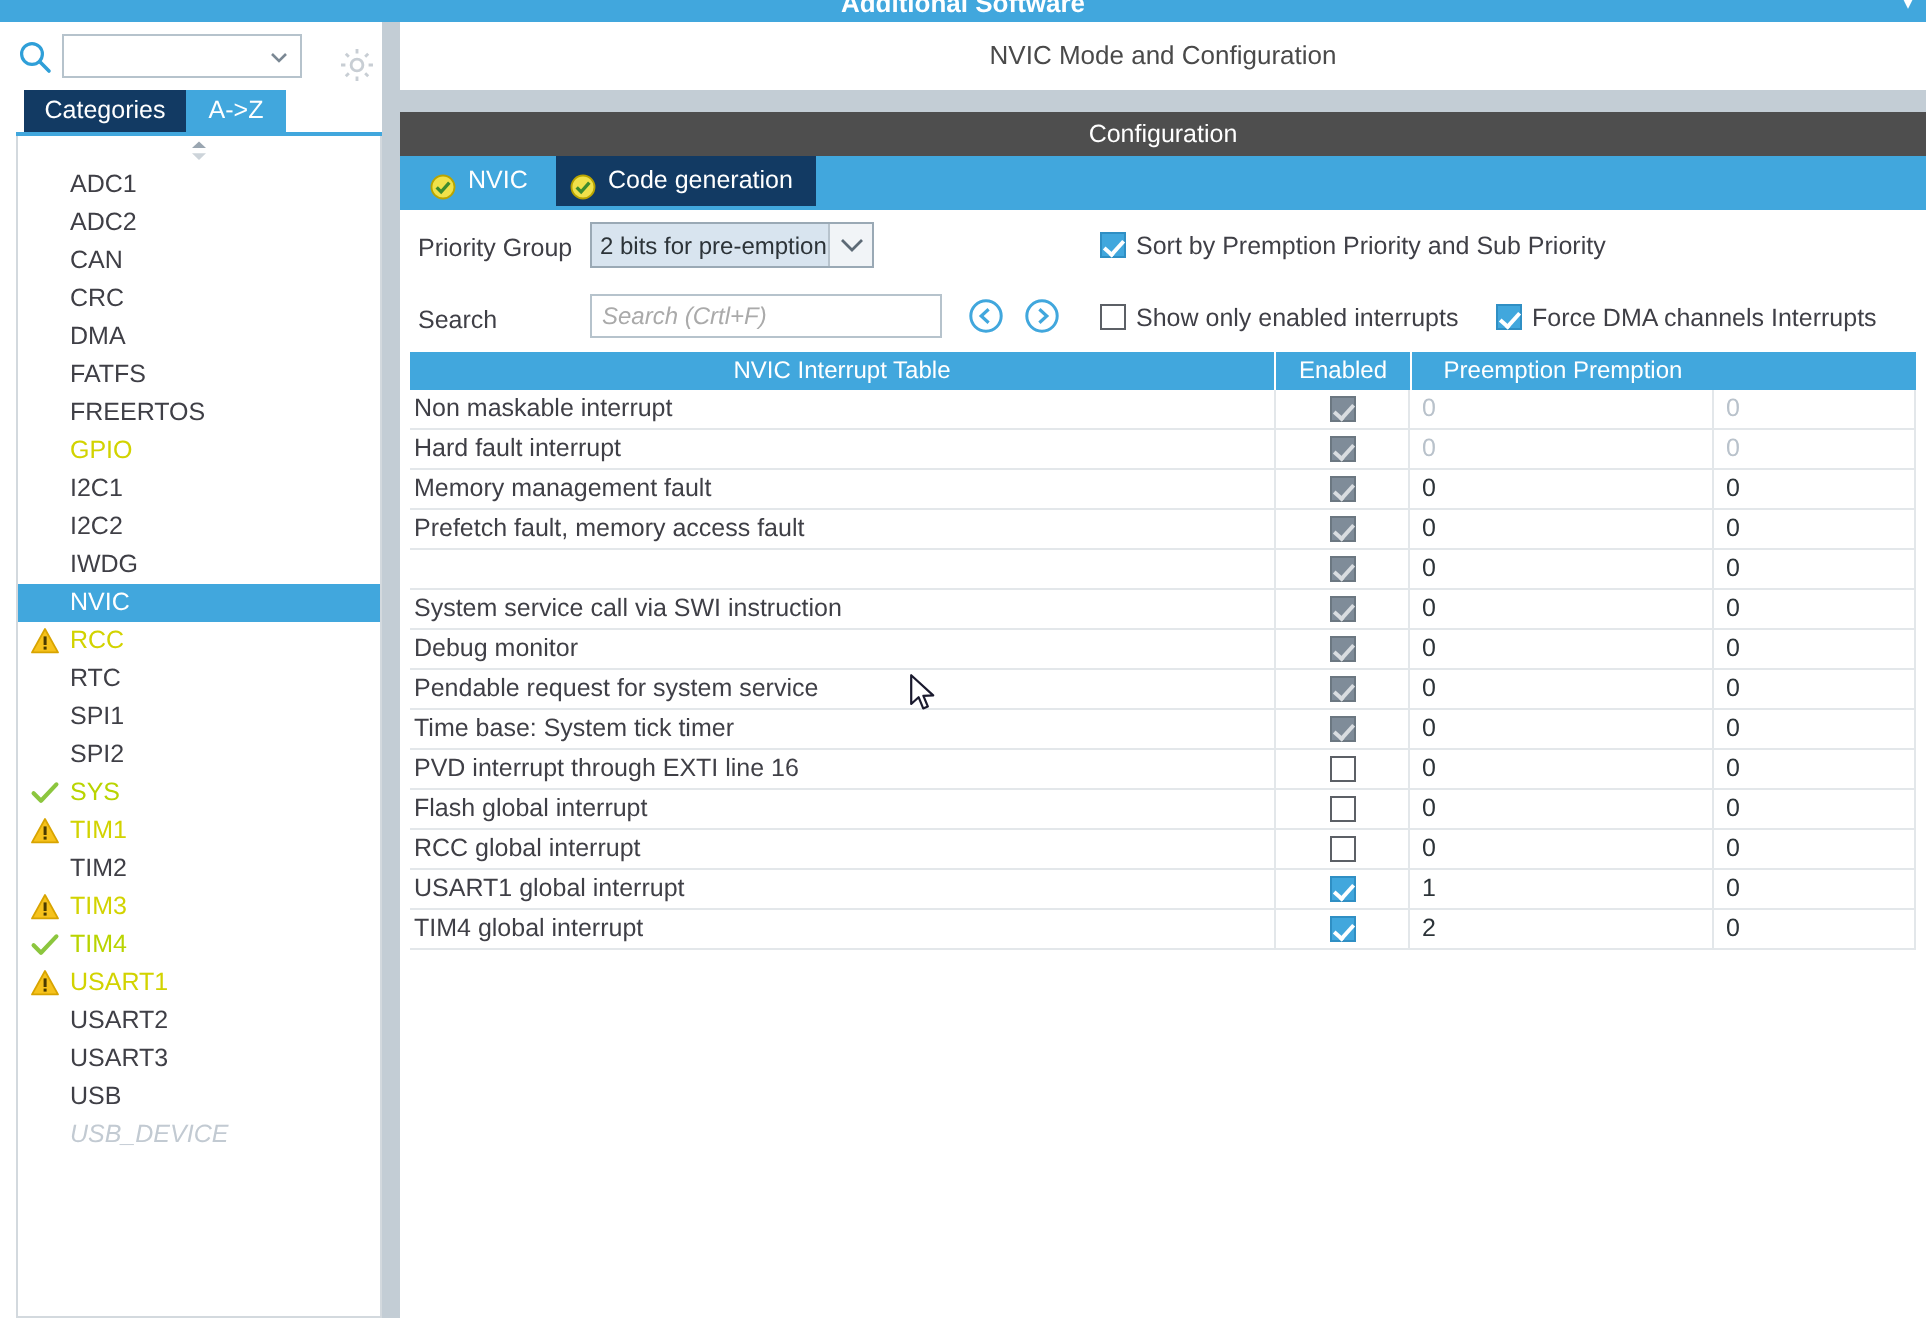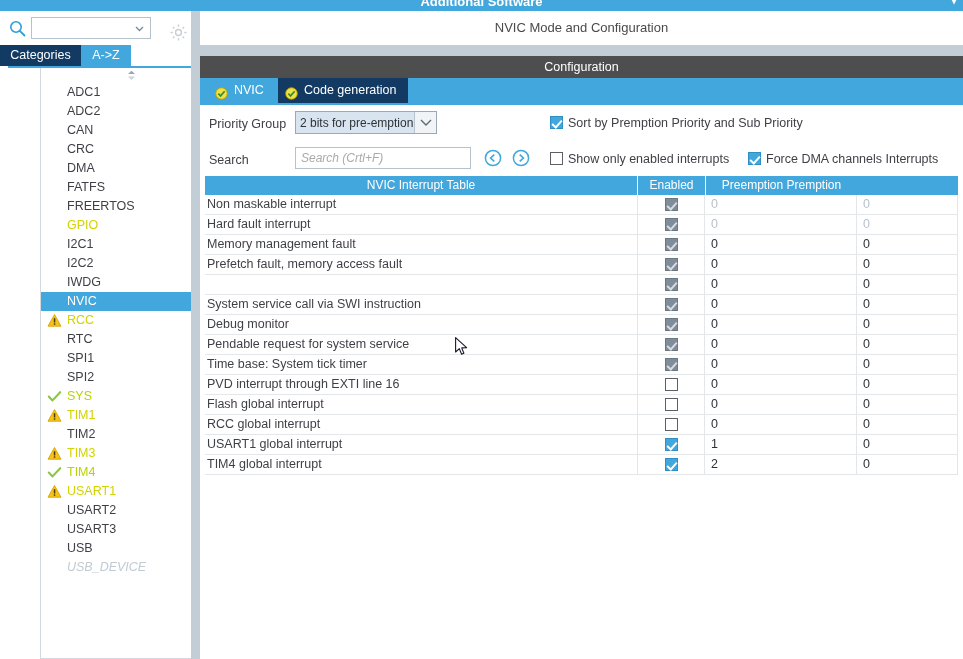--- a/index.html
+++ b/index.html
@@ -44,37 +44,37 @@
     border: 1px solid #b6c3cc; background: #ffffff;
   }
   .combo-caret {
     position: absolute; right: 5px; top: 5px; width: 11px; height: 11px;
   }
   .gear-icon {
     position: absolute; left: 169px; top: 12px; width: 19px; height: 19px;
   }
 
   .tabs-cat {
-    position: absolute; left: 0; top: 34px; width: 183px; height: 21px;
+    position: absolute; left: 12px; top: 34px; width: 183px; height: 21px;
   }
   .tab-cat {
     position: absolute; top: 0; height: 21px; line-height: 21px;
     text-align: center; font-size: 12.5px; color: #ffffff; cursor: default;
   }
   .tab-cat.cats { left: 0; width: 81px; background: #123a63; }
   .tab-cat.atoz { left: 81px; width: 50px; background: #41a7dd; }
   .tabs-underline {
     position: absolute; left: 8px; top: 55px; width: 183px; height: 2px;
     background: #41a7dd;
   }
 
   .list-panel {
     position: absolute; left: 8px; top: 57px; width: 183px; height: 591px;
     background: #ffffff; border-left: 1px solid #d3d9de;
-    border-right: 1px solid #d3d9de; border-bottom: 1px solid #d3d9de; margin-left: 32px;
+    border-right: 1px solid #d3d9de; border-bottom: 1px solid #d3d9de;
   }
   .scroll-up {
     position: absolute; left: 0; top: 2px; width: 181px; height: 12px;
     text-align: center;
   }
   .item-list {
     position: absolute; left: 0; top: 15px; width: 181px;
   }
   .mod-item {
     position: relative; height: 19px; line-height: 19px;

